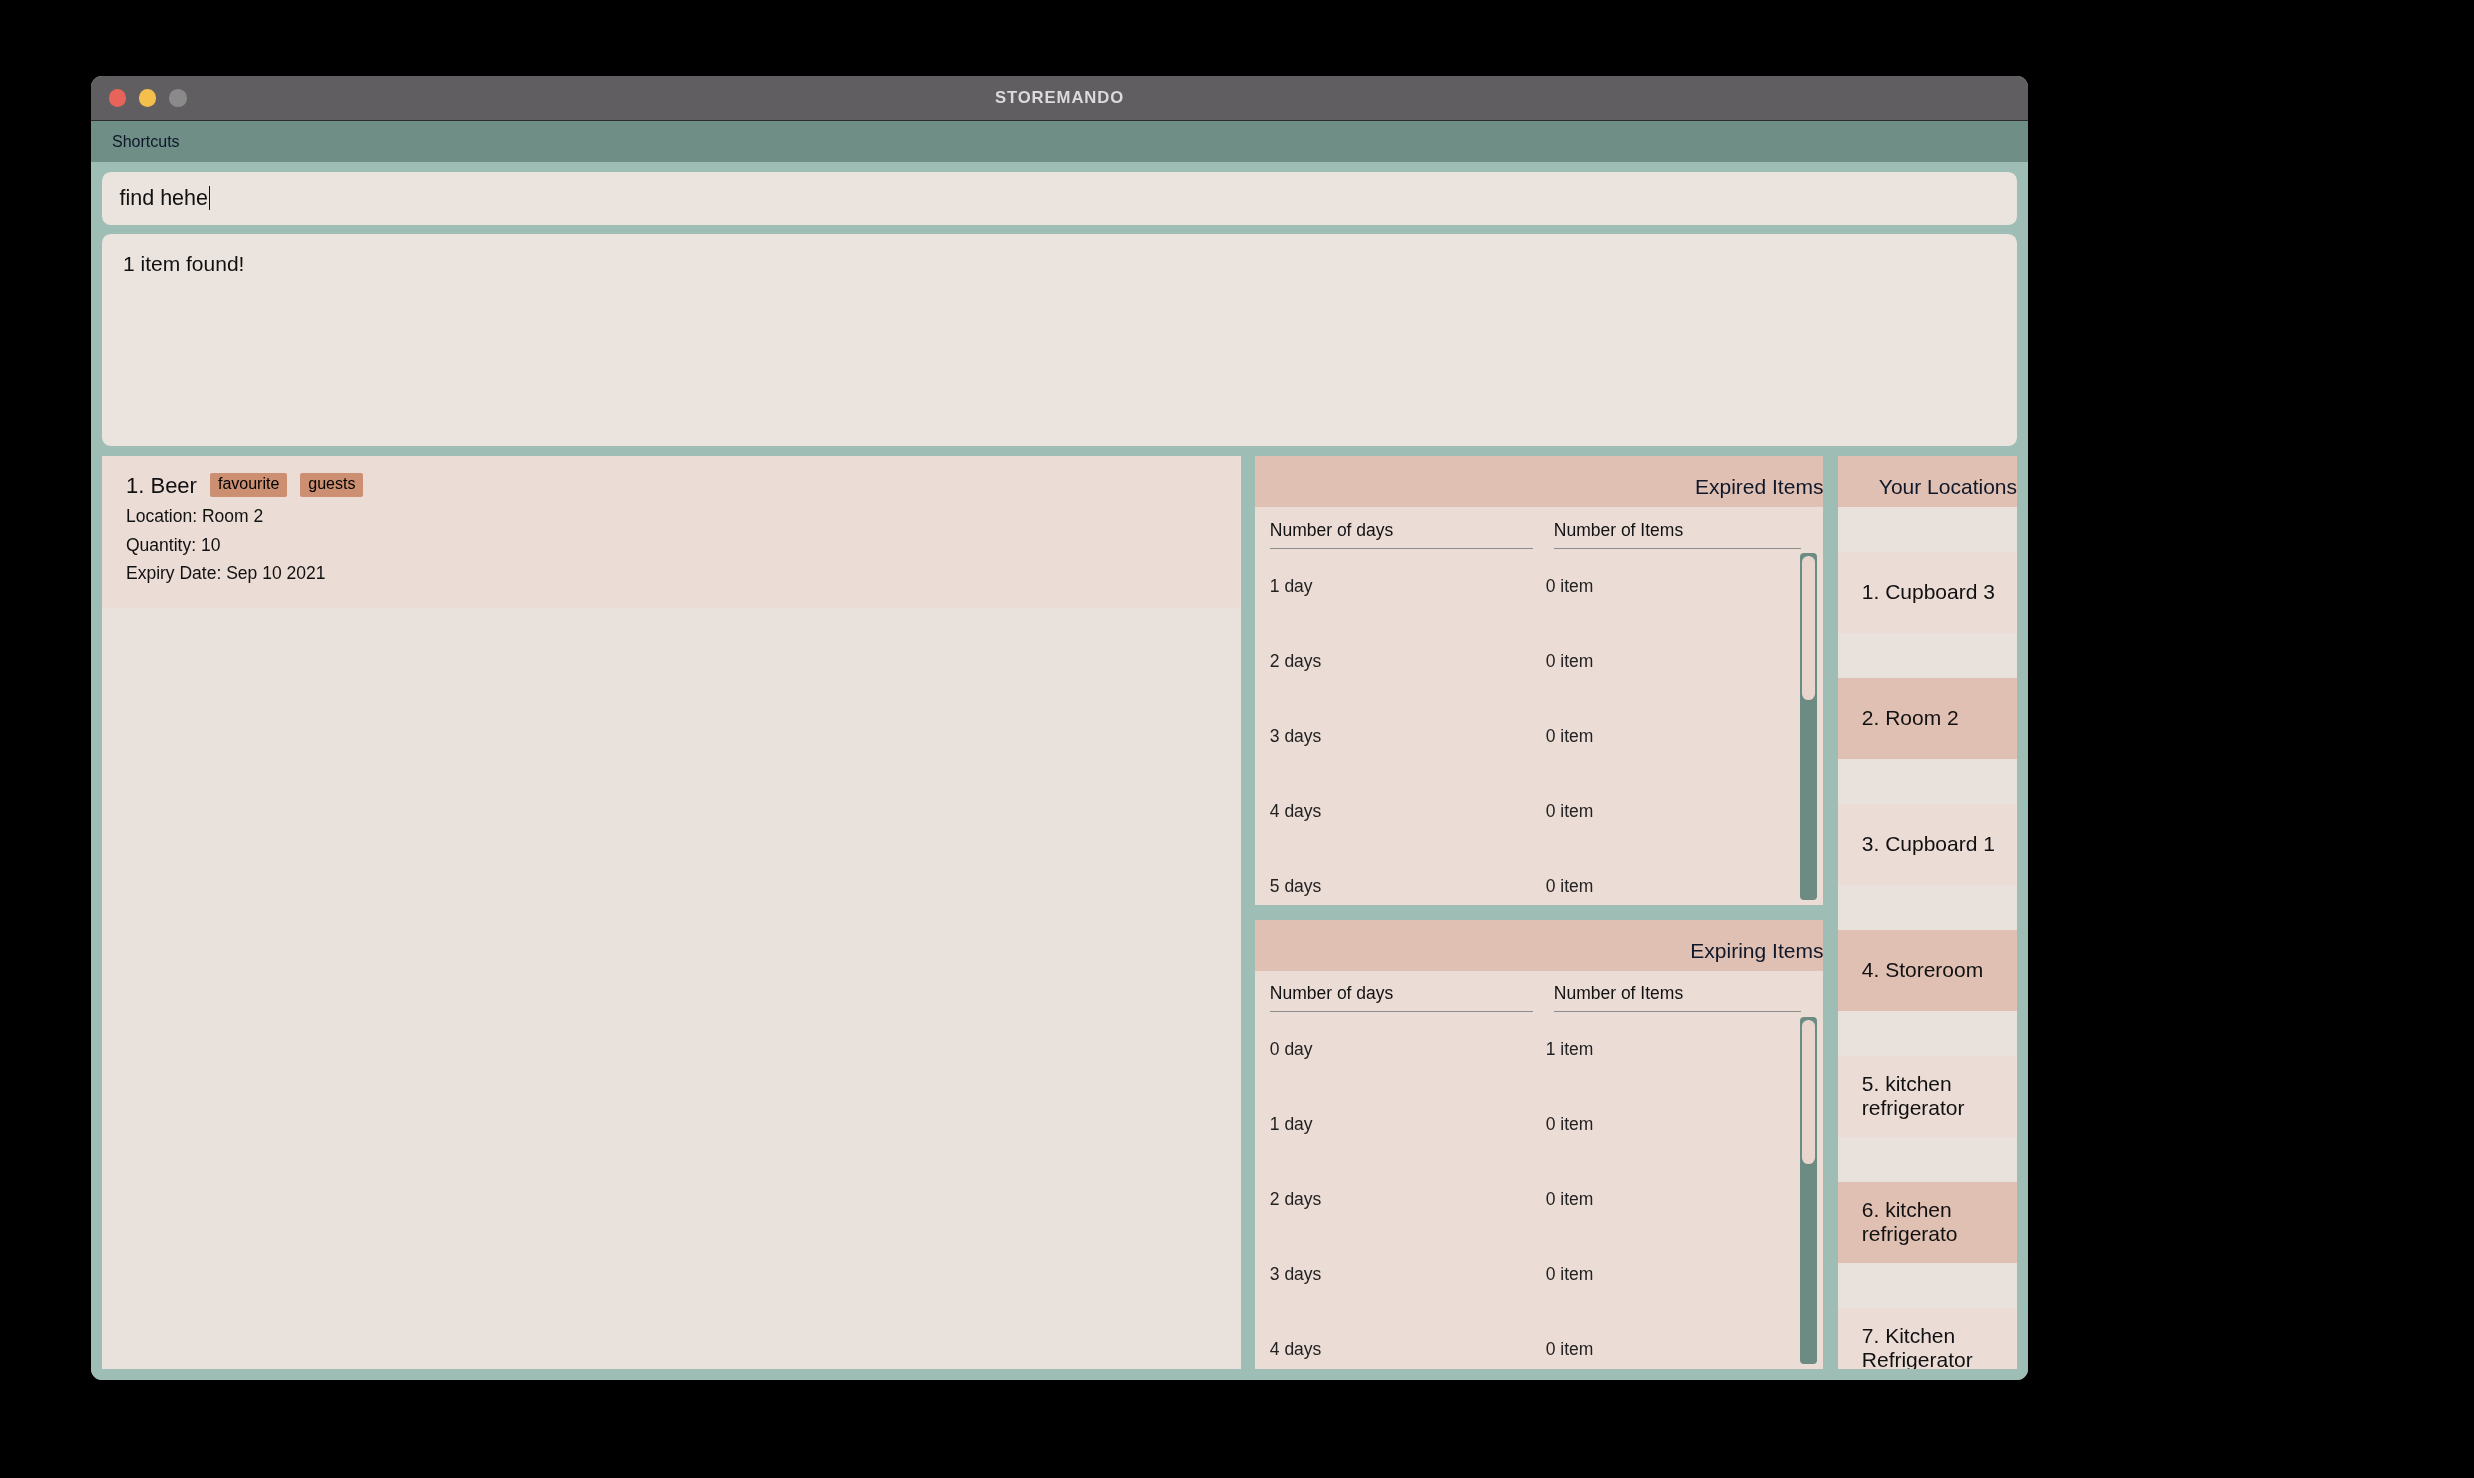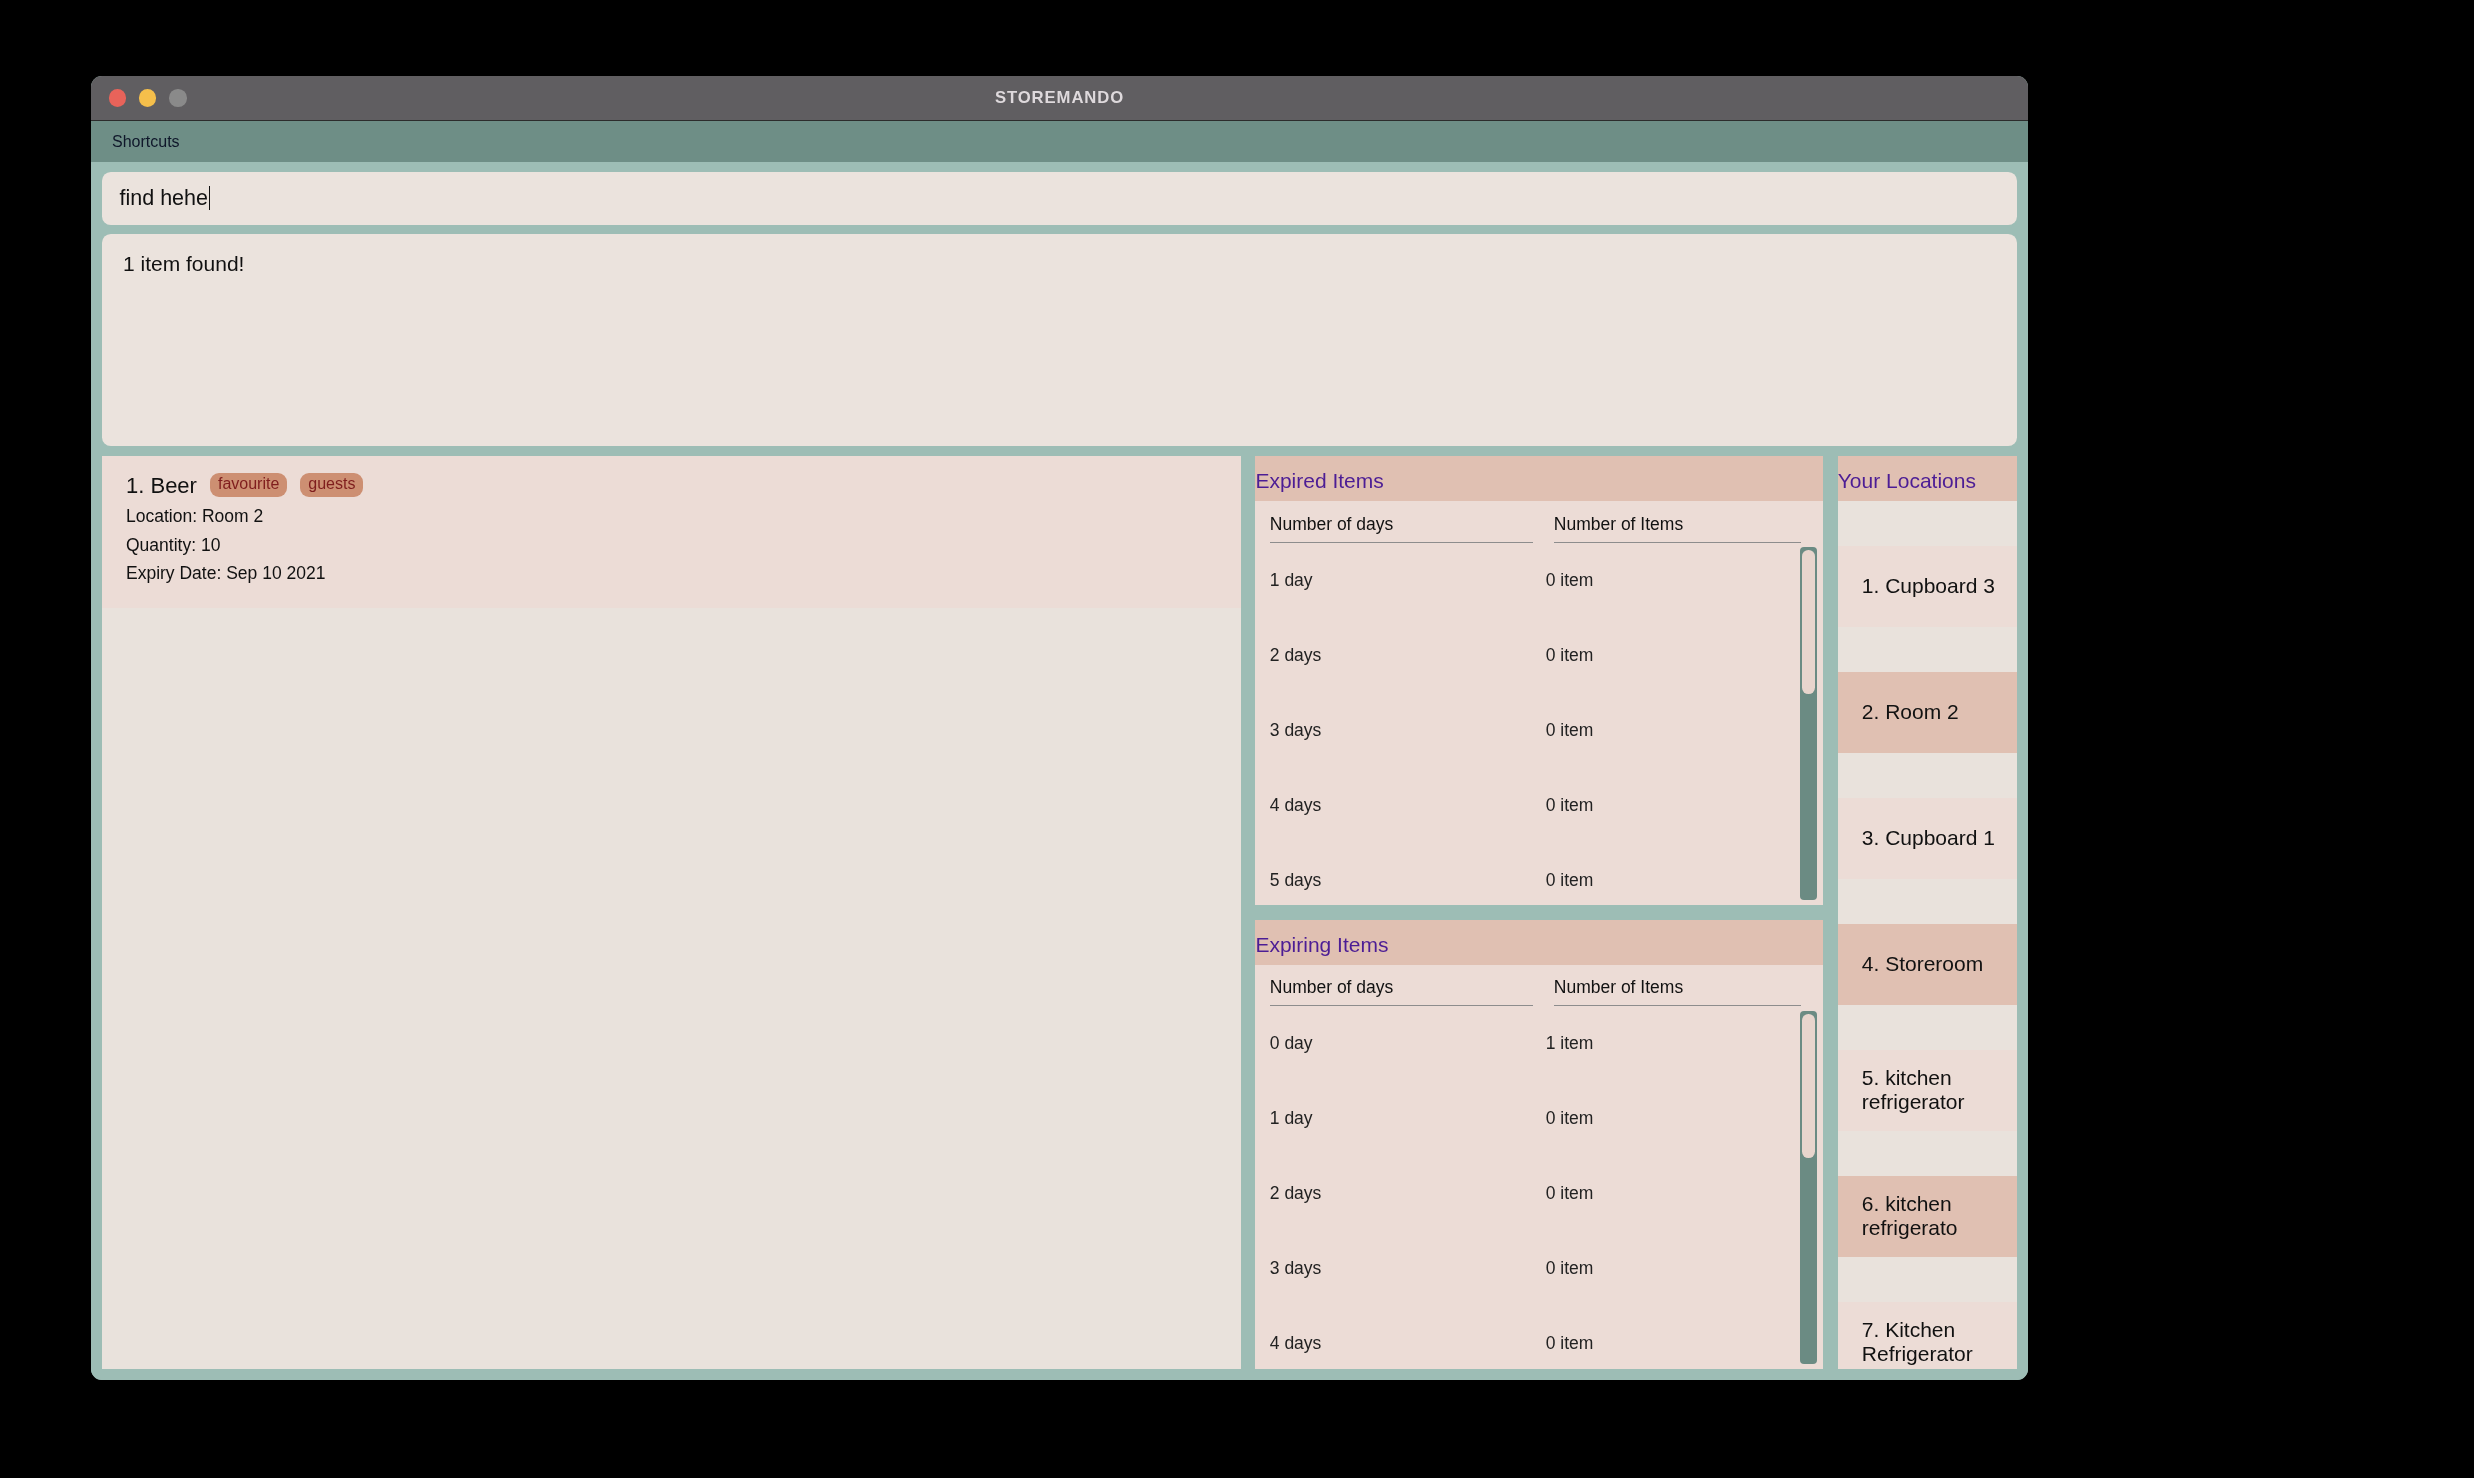--- a/index.html
+++ b/index.html
@@ -140,23 +140,23 @@
     align-items: flex-start;
     gap: 13px;
     margin-bottom: 3px;
   }
   .item-name {
     font-size: 22px;
     color: #111;
   }
   .tag {
     background: #cd8f72;
-    color: #7f1d1d;
+    color: #000000;
     font-size: 16px;
-    border-radius: 9px;
+    border-radius: 2px;
     padding: 3.2px 8px 4.8px 8px;
     line-height: 1;
   }
   .item-detail {
     font-size: 17.5px;
     color: #111;
     line-height: 1.62;
   }
 
   
@@ -171,24 +171,24 @@
   .stats-panel {
     flex: 1 1 0;
     background: #ecdcd6;
     display: flex;
     flex-direction: column;
     overflow: hidden;
     min-height: 0;
   }
   .panel-header {
     background: #e0c0b2;
-    text-align: left;
+    text-align: right;
     font-size: 21px;
-    color: #4c1d95;
-    padding: 13px 0 8px 0;
+    color: #0f172a;
+    padding: 19px 0 8px 0;
     flex: 0 0 auto;
   }
   .table-head {
     display: flex;
     padding: 12.8px 14.4px 0 14.4px;
     flex: 0 0 auto;
   }
   .th {
     font-size: 17.5px;
     color: #111;

